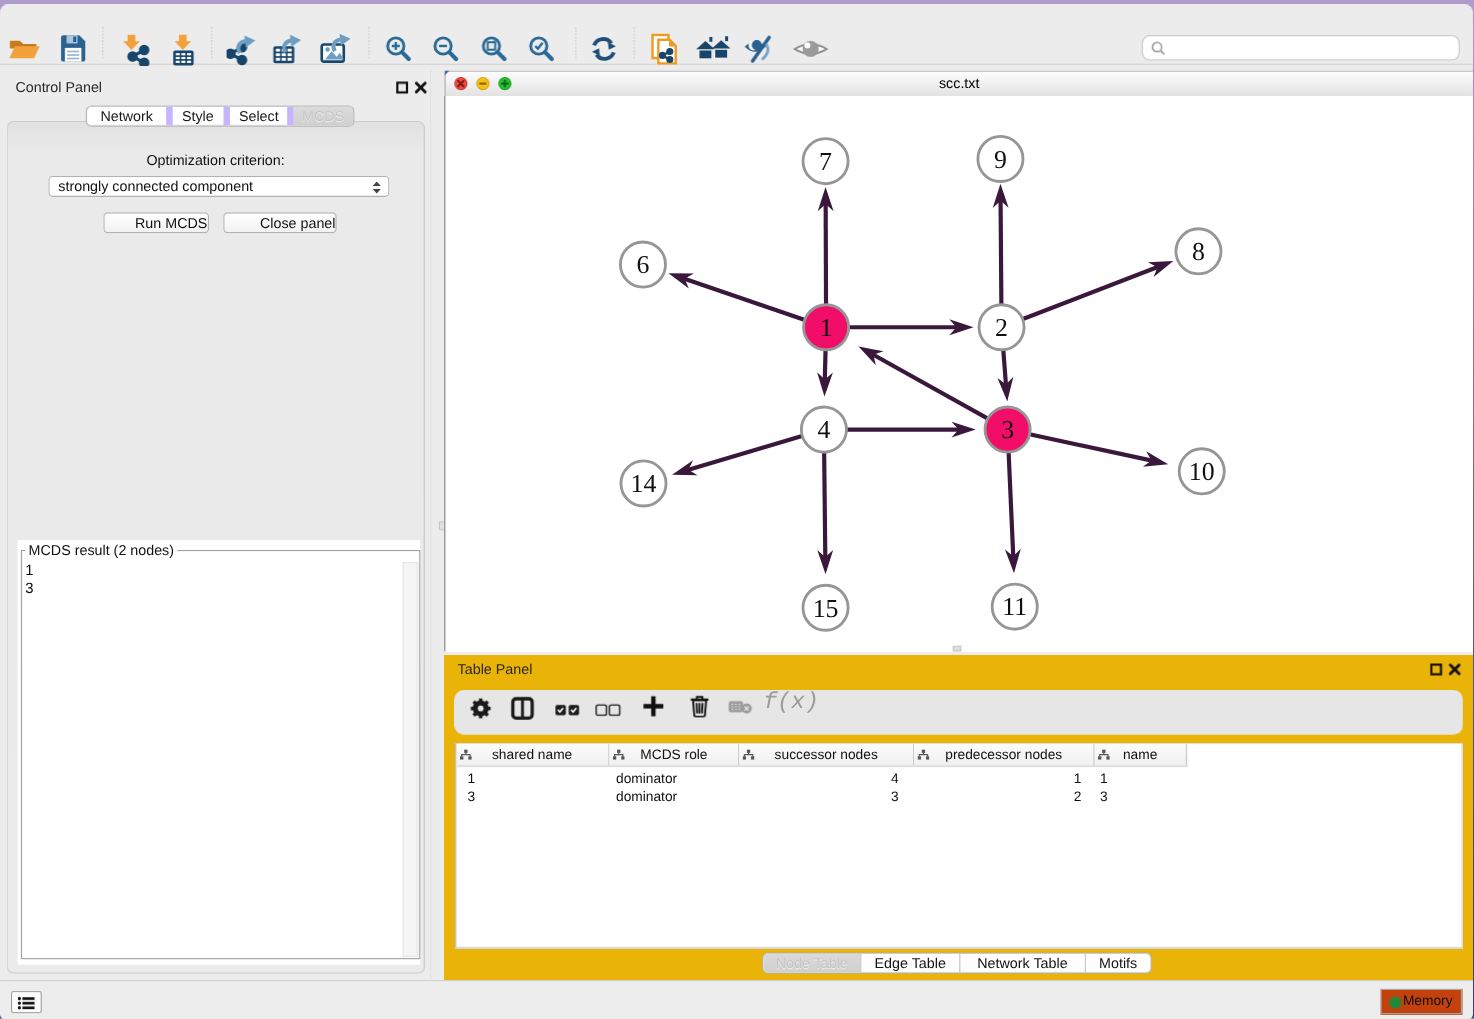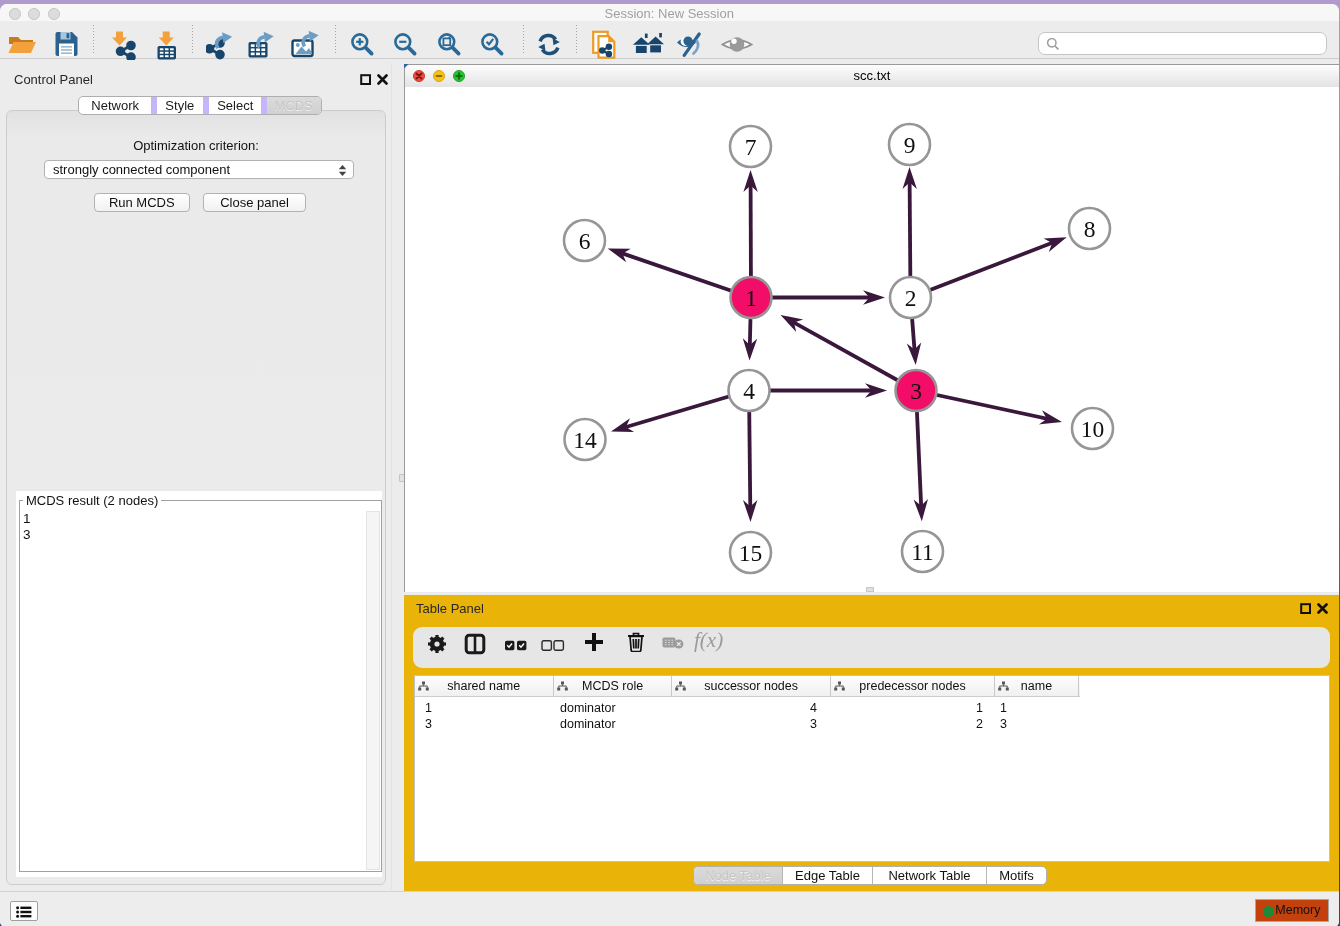--- a/index.html
+++ b/index.html
@@ -14,21 +14,21 @@
 .searchbox{position:absolute;left:1038px;top:10.5px;width:289px;height:22.5px;background:#fff;border:1px solid #c6c6c6;border-radius:7px}
 
 .cpheader{font-size:13px;color:#282828}
 .tabbar{position:absolute;display:flex;font-size:13px;color:#1a1a1a;border:1px solid #aeaeae;border-radius:5px;overflow:hidden;background:#fff;z-index:3}
 .tabbar div{padding:0 0;text-align:center;line-height:17px;border-left:6px solid #c4b5fd}
 .tabbar div:first-child{border-left:none}
 .tabsel{background:linear-gradient(#dbdbdb,#d0d0d0);color:#c6c6c6;text-shadow:0 1px 0 #ededed}
 #tabpane{position:absolute;left:6px;top:110px;width:380px;height:775px;border:1px solid #cccccc;border-radius:6px;
  background:linear-gradient(#e1e1e1 0px,#eaeaea 26px,#ebebeb 100%)}
 .btn{position:absolute;background:linear-gradient(#ffffff,#f1f1f1);border:1px solid #b2b2b2;border-radius:4px;
- font-size:13px;color:#111;text-align:center}
+ font-size:13px;color:#111;text-align:right}
 .combo{position:absolute;background:#fff;border:1px solid #b2b2b2;border-radius:4px;font-size:13px;color:#111}
 
 #frame-title{position:absolute;left:403.5px;top:63.5px;right:1.5px;height:34px;
  background:linear-gradient(#fdfdfd,#d7d7d7);border:1px solid #9a9a9a;border-right:none;border-radius:5px 0 0 0;
  text-align:center;font-size:13px;color:#000;line-height:22px}
 #netview{position:absolute;left:403.5px;top:86.5px;width:935px;height:504.5px;background:#fff;border-left:1px solid #9a9a9a}
 
 #tablepanel{position:absolute;left:404px;top:594.5px;right:1.5px;bottom:35.5px;background:#eab308}
 #tptools{position:absolute;left:9px;top:32px;right:9px;height:41px;background:#e6e6e6;border-radius:9px}
 #tbl{position:absolute;left:9.5px;top:80px;right:9px;height:186.5px;background:#fff;border:1px solid #c2c2c2}
@@ -39,25 +39,20 @@
 .btabbar{position:absolute;display:flex;font-size:13px;color:#111;border:1px solid #b0b0b0;border-radius:5px;overflow:hidden;background:#fff}
 .btabbar div{text-align:center;line-height:17.5px;border-left:1px solid #b6b6b6}
 .btabbar div:first-child{border-left:none}
 
 #statusbar{position:absolute;left:0;right:1.5px;bottom:0;height:35px;background:#ededed;border-top:1px solid #d2d2d2;border-radius:0 0 5px 5px}
 #page{position:absolute;inset:0}
 #page div,#page span{will-change:transform}
 </style></head><body>
 <div id="page">
 <div id="win"></div>
-<div id="titlebar">Session: New Session
- <span class="light" style="left:8.5px"></span>
- <span class="light" style="left:27.6px"></span>
- <span class="light" style="left:47.9px"></span>
-</div>
 <div id="toolbar">
       <div class="sep" style="left:93px"></div>
       <div class="sep" style="left:192px"></div>
       <div class="sep" style="left:335px"></div>
       <div class="sep" style="left:523px"></div>
       <div class="sep" style="left:576px"></div>
       <div class="abs" style="left:7.0px;top:8.5px;width:30px;height:30px"><svg width="30" height="30" viewBox="0 0 30 30">
           <path d="M2 7 h9 l3 3 h12 v4 H2 z" fill="#c87a1e"></path>
           <path d="M6.5 12 H29 l-5 11 H1.5 z" fill="#f2a13c"></path>
         </svg></div>
@@ -366,21 +361,21 @@
           <rect x="2.80" y="8.40" width="1.80" height="0.80" fill="#e6e6e6"></rect>
           <rect x="6.10" y="3.80" width="1.80" height="0.80" fill="#e6e6e6"></rect>
           <rect x="6.10" y="6.10" width="1.80" height="0.80" fill="#e6e6e6"></rect>
           <rect x="6.10" y="8.40" width="1.80" height="0.80" fill="#e6e6e6"></rect>
           <rect x="9.40" y="3.80" width="1.80" height="0.80" fill="#e6e6e6"></rect>
           <rect x="9.40" y="6.10" width="1.80" height="0.80" fill="#e6e6e6"></rect>
           <rect x="9.40" y="8.40" width="1.80" height="0.80" fill="#e6e6e6"></rect>
           <circle cx="16.8" cy="8" r="4.6" fill="#9b9b9b"></circle>
           <path d="M15 6.2 l3.6 3.6 M18.6 6.2 l-3.6 3.6" stroke="#e6e6e6" stroke-width="1.3"></path>
         </svg>
-        <div class="abs" style="left:281px;top:1px;font-family:Liberation Serif, serif;font-style:italic;font-size:21px;color:#9b9b9b">f(x)</div>
+        <div class="abs" style="left:281px;top:1px;font-family:Liberation Mono, monospace;font-style:italic;font-size:21px;color:#9b9b9b">f(x)</div>
       </div>
       <div id="tbl">
         <div id="tblhead" style="width:665.0px">
           <div class="th" style="width:138.5px"><svg width="11" height="10" viewBox="0 0 11 10">
               <g fill="#555">
                 <rect x="4" y="0.5" width="3" height="3"></rect>
                 <rect x="0.2" y="6.5" width="3" height="3"></rect>
                 <rect x="7.8" y="6.5" width="3" height="3"></rect>
               </g>
               <path d="M5.5 3.5 v1.5 M1.7 6.5 v-1.5 h7.6 v1.5" stroke="#555" stroke-width="1" fill="none"></path>

